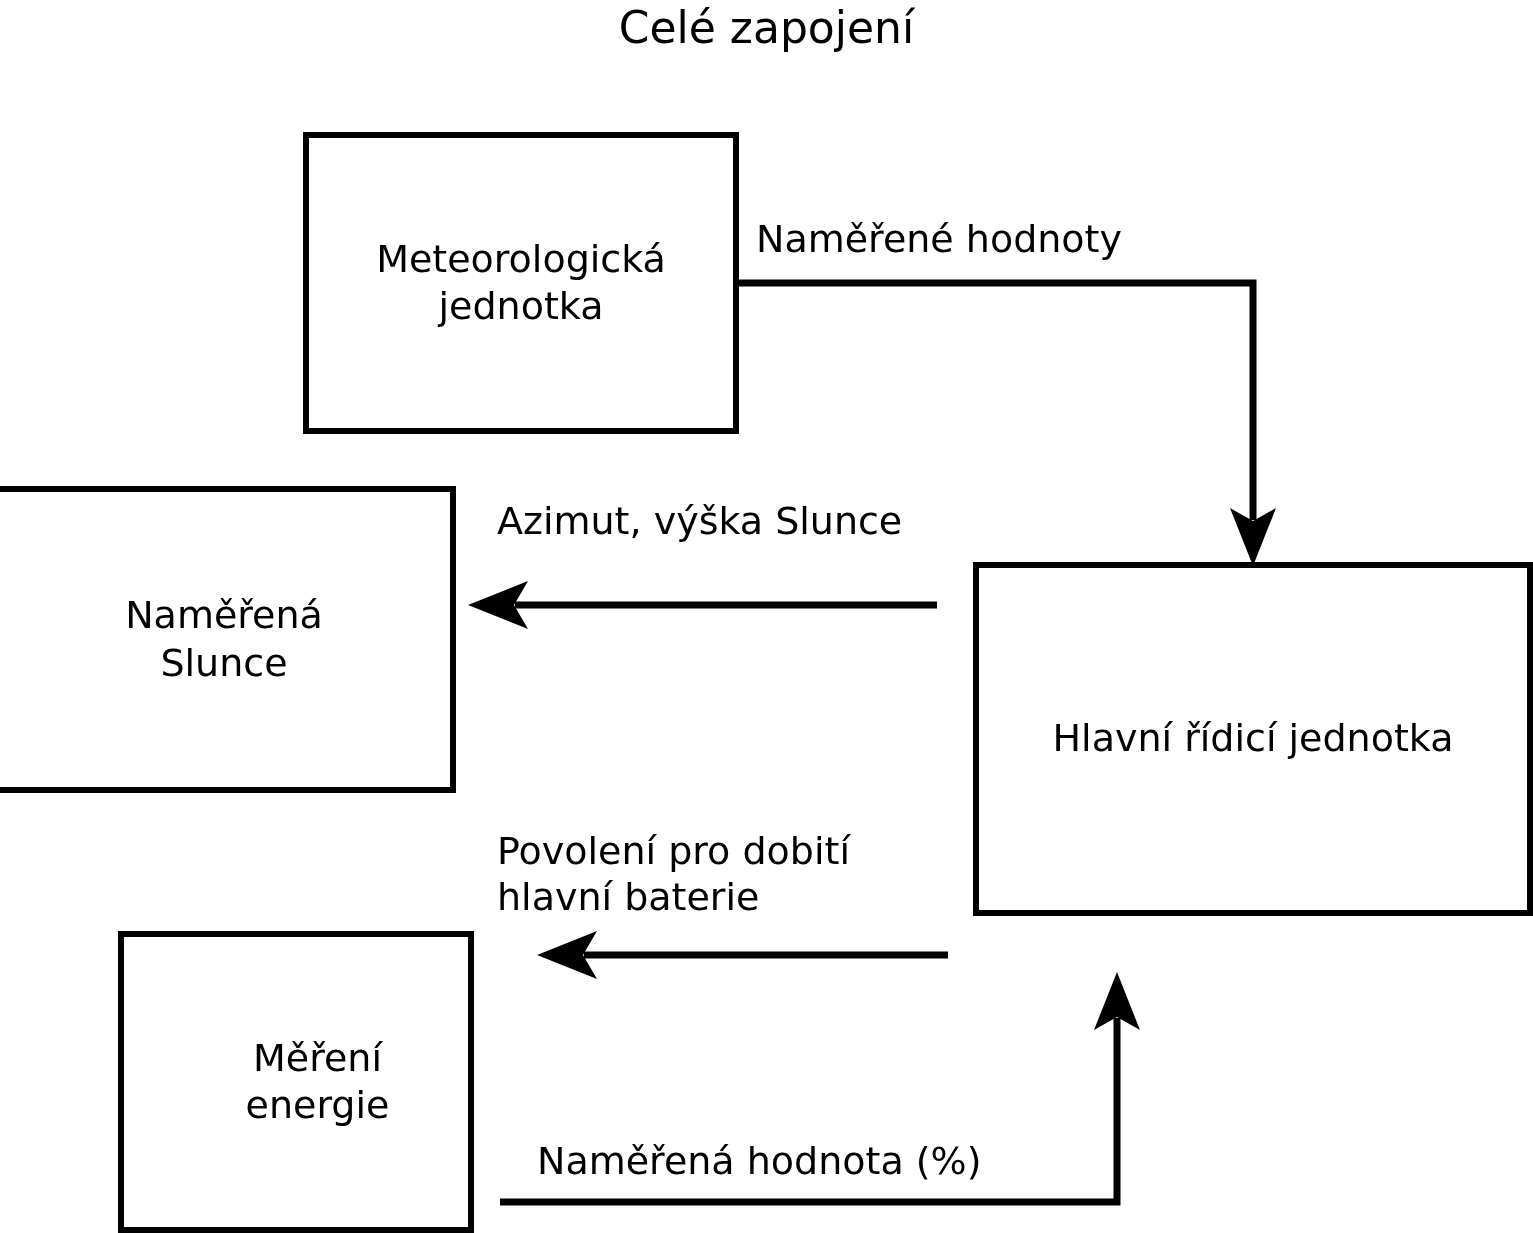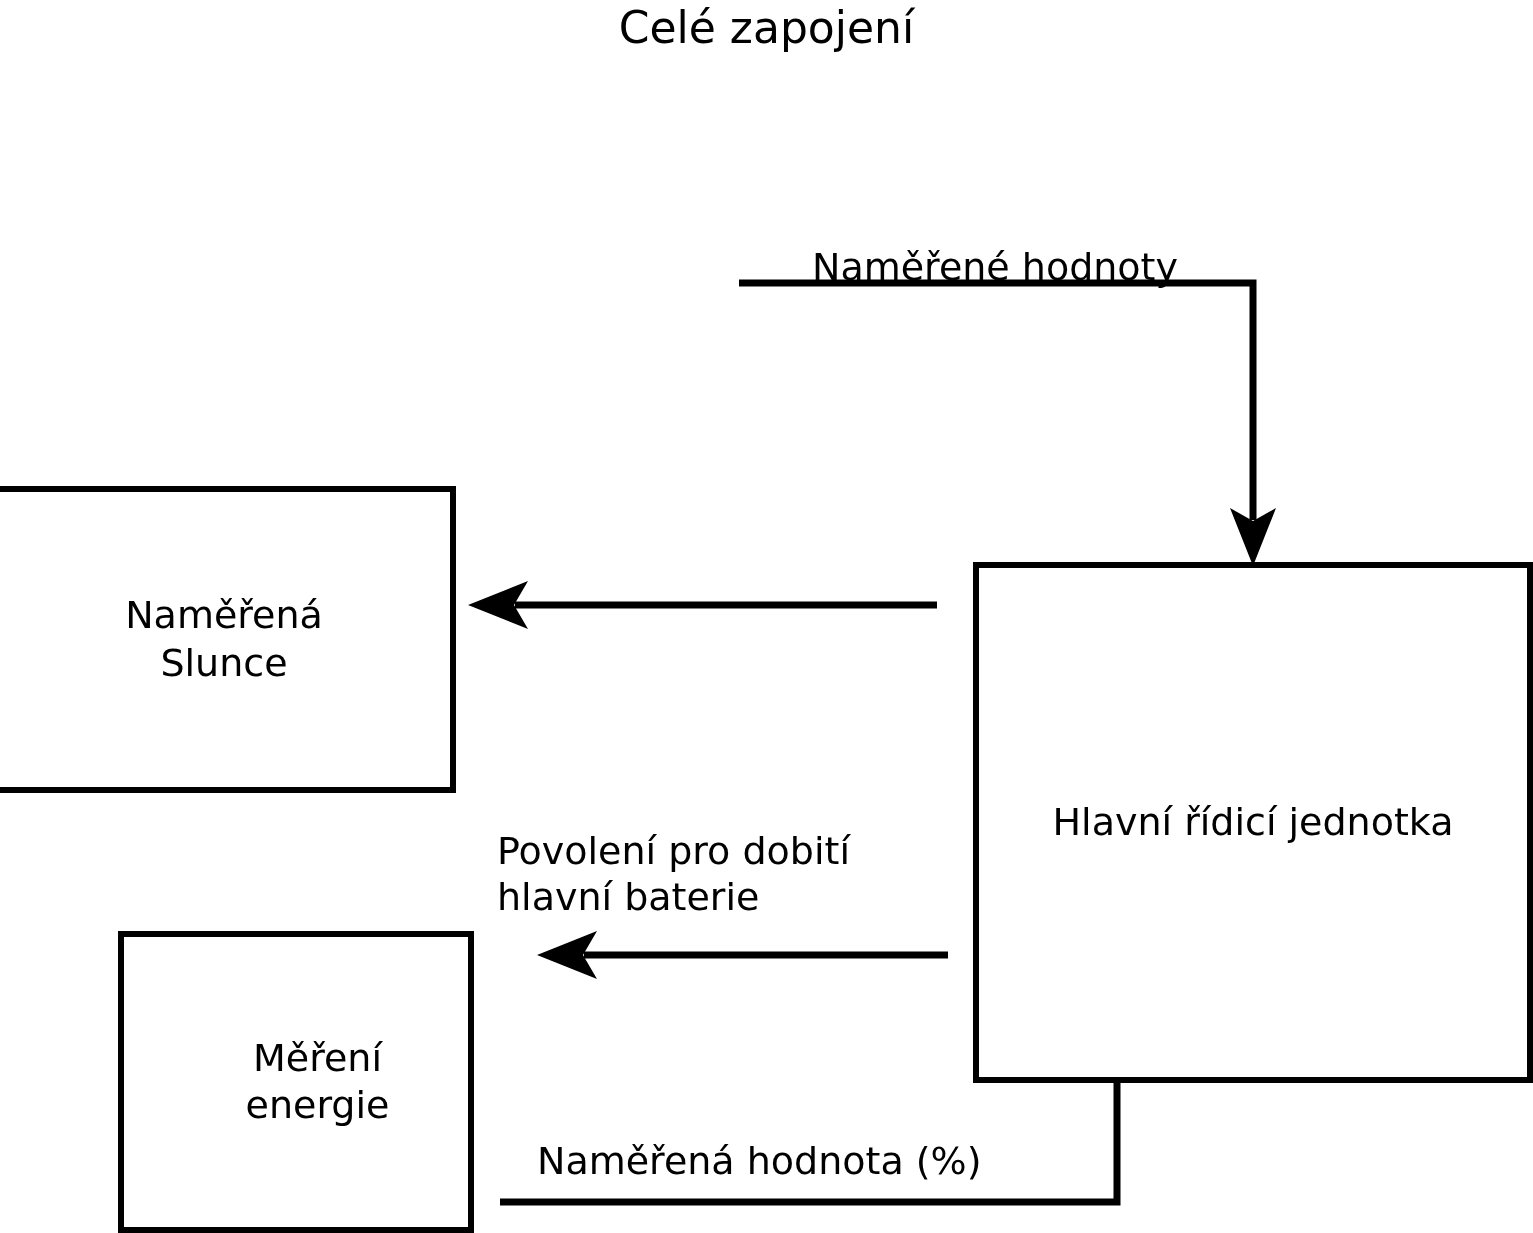--- a/index.html
+++ b/index.html
@@ -57,24 +57,24 @@
     position: absolute;
     font-family: "DejaVu Sans", sans-serif;
     font-size: 38px;
     line-height: 1.22;
     color: #000000;
     white-space: pre-line;
   }
   
   #node-meteo   { left: 303px;  top: 132px;  width: 436px; height: 302px; }
   #node-tracking{ left: -8px;   top: 486px;  width: 464px; height: 307px; }
-  #node-main    { left: 973px;  top: 562px;  width: 560px; height: 521px; }
+  #node-main    { left: 973px;  top: 562px;  width: 560px; height: 354px; }
   #node-energy  { left: 118px;  top: 931px;  width: 356px; height: 302px; padding-left: 43px; }
   
-  #label-measured-values { left: 812px; top: 216px; margin-top: 28px; }
+  #label-measured-values { left: 756px; top: 216px; }
   #label-azimuth         { left: 497px; top: 498px; }
   #label-charge-permit   { left: 497px; top: 828px; }
   #label-measured-pct    { left: 537px; top: 1138px; }
 </style>
 </head>
 <body>
 
 <div id="canvas">
 
   <div class="diagram-title">Celé zapojení</div>
@@ -95,36 +95,41 @@
       <path d="M 948 955 L 584 955" fill="none" stroke="#000000" stroke-width="7"></path>
       <polygon points="537,955 597,931 583,955 597,979" fill="#000000"></polygon>
     </g>
 
     <g>
       <path d="M 500 1202 L 1117 1202 L 1117 1018" fill="none" stroke="#000000" stroke-width="7"></path>
       <polygon points="1117,972 1094,1030 1117,1017 1140,1030" fill="#000000"></polygon>
     </g>
   </svg>
 
+  <div class="node-box" id="node-meteo">
+    <div class="node-label">Meteorologická
+jednotka</div>
+  </div>
 
   <div class="node-box" id="node-tracking">
     <div class="node-label">Naměřená
 Slunce</div>
   </div>
 
   <div class="node-box" id="node-main">
     <div class="node-label">Hlavní řídicí jednotka</div>
   </div>
 
   <div class="node-box" id="node-energy">
     <div class="node-label">Měření
 energie</div>
   </div>
 
   <div class="edge-label" id="label-measured-values">Naměřené hodnoty</div>
 
+  <div class="edge-label" id="label-azimuth">Azimut, výška Slunce</div>
 
   <div class="edge-label" id="label-measured-pct">Naměřená hodnota (%)</div>
 
   <div class="edge-label" id="label-charge-permit">Povolení pro dobití
 hlavní baterie</div>
 
 </div>
 
 </body></html>

